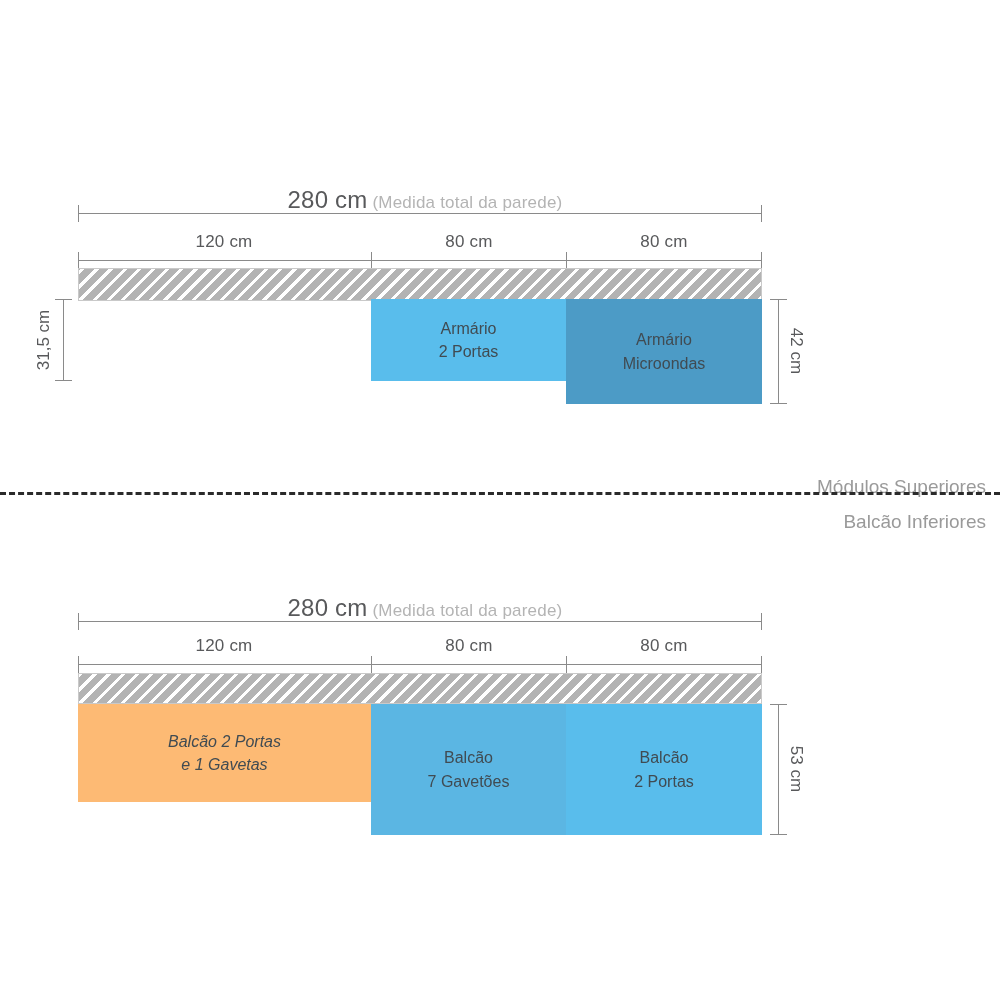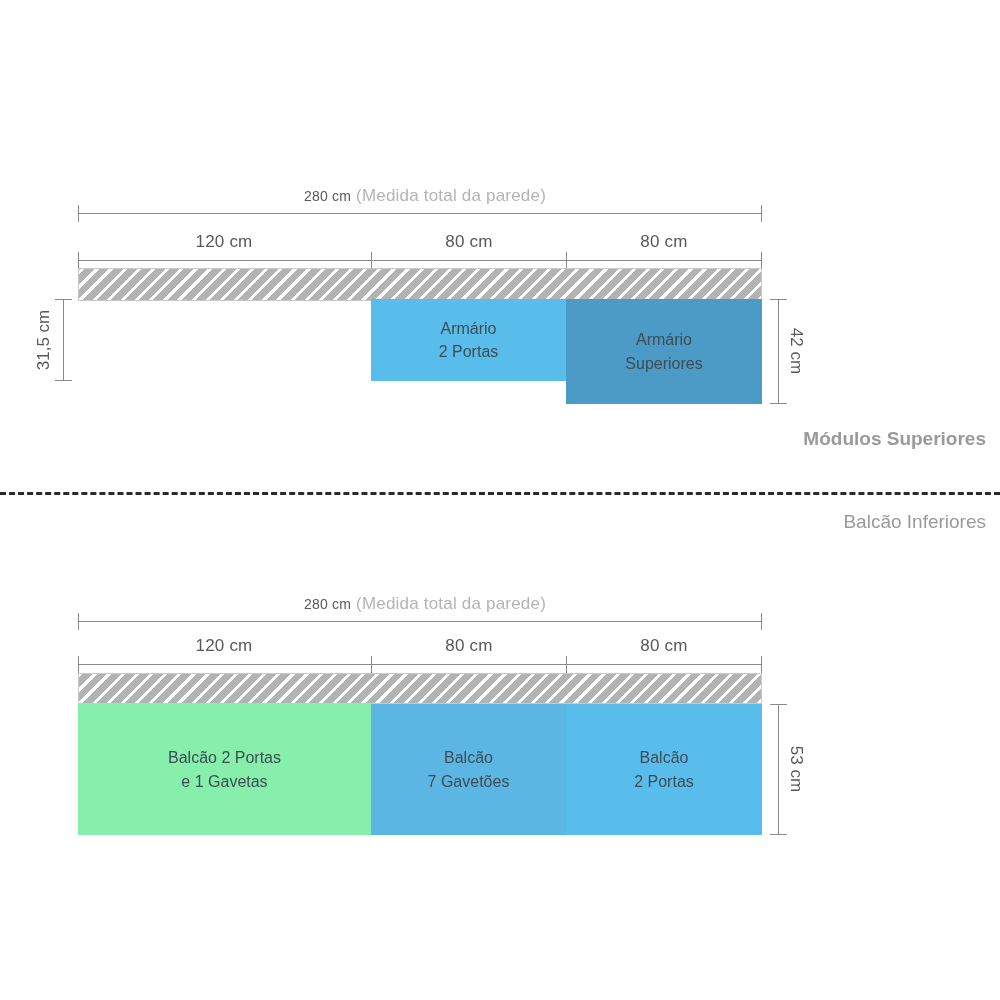--- a/index.html
+++ b/index.html
@@ -30,21 +30,21 @@
   }
   .dim-text.centered {
     text-align: center;
     transform: translateX(-50%);
   }
   .muted {
     color: #b4b4b4;
     margin-top: 6px;
   }
   .total-label {
-    font-size: 14px;
+    font-size: 24px;
     color: #58595b;
   }
 
   
   .hdim {
     position: absolute;
     height: 1px;
     background: #8a8a8a;
   }
   .tick {
@@ -153,35 +153,35 @@
   <div class="block" style="left:371px; top:299px; width:195px; height:82px; background:#59bdec;">
     <span>
       <span>Armário</span><br>
       <span>2 Portas</span>
     </span>
   </div>
 
   <div class="block" style="left:566px; top:299px; width:196px; height:105px; background:#4c9bc6;">
     <span>
       <span>Armário</span><br>
-      <span>Superiores</span>
+      <span>Microondas</span>
     </span>
   </div>
 
   <div class="vdim" style="left:63px; top:299px; height:82px;"></div>
   <div class="vtick" style="left:55px; top:299px; width:17px;"></div>
   <div class="vtick" style="left:55px; top:380px; width:17px;"></div>
   <div class="vlabel" style="left:44px; top:340px;">31,5 cm</div>
 
   <div class="vdim" style="left:778px; top:299px; height:105px;"></div>
   <div class="vtick" style="left:770px; top:299px; width:17px;"></div>
   <div class="vtick" style="left:770px; top:403px; width:17px;"></div>
   <div class="vlabel cw" style="left:796px; top:351px;">42 cm</div>
 
-  <div class="section-label" style="right:14px; top:428px;font-weight:bold;">Módulos Superiores</div>
+  <div class="section-label" style="right:14px; top:476px;">Módulos Superiores</div>
 
   <div class="divider" style="top:492px;"></div>
 
   <div class="section-label" style="right:14px; top:511px;">Balcão Inferiores</div>
 
   <div class="dim-text centered" style="left:425px; top:594px;">
     <span class="total-label">280 cm</span>
     <span class="muted">(Medida total da parede)</span>
   </div>
 
@@ -194,21 +194,21 @@
   <div class="dim-text centered" style="left:664px; top:636px;">80 cm</div>
 
   <div class="hdim" style="left:78px; top:664px; width:684px;"></div>
   <div class="tick" style="left:78px; top:656px; height:17px;"></div>
   <div class="tick" style="left:371px; top:656px; height:17px;"></div>
   <div class="tick" style="left:566px; top:656px; height:17px;"></div>
   <div class="tick" style="left:761px; top:656px; height:17px;"></div>
 
   <div class="wall" style="left:78px; top:673px; width:684px; height:31px;"></div>
 
-  <div class="block" style="left:78px; top:704px; width:293px; height:131px; background:#86efac;">
+  <div class="block" style="left:78px; top:704px; width:293px; height:98px; background:#fdba74;font-style:italic;">
     <span>
       <span>Balcão 2 Portas</span><br>
       <span>e 1 Gavetas</span>
     </span>
   </div>
 
   <div class="block" style="left:371px; top:704px; width:195px; height:131px; background:#5bb6e3;">
     <span>
       <span>Balcão</span><br>
       <span>7 Gavetões</span>

